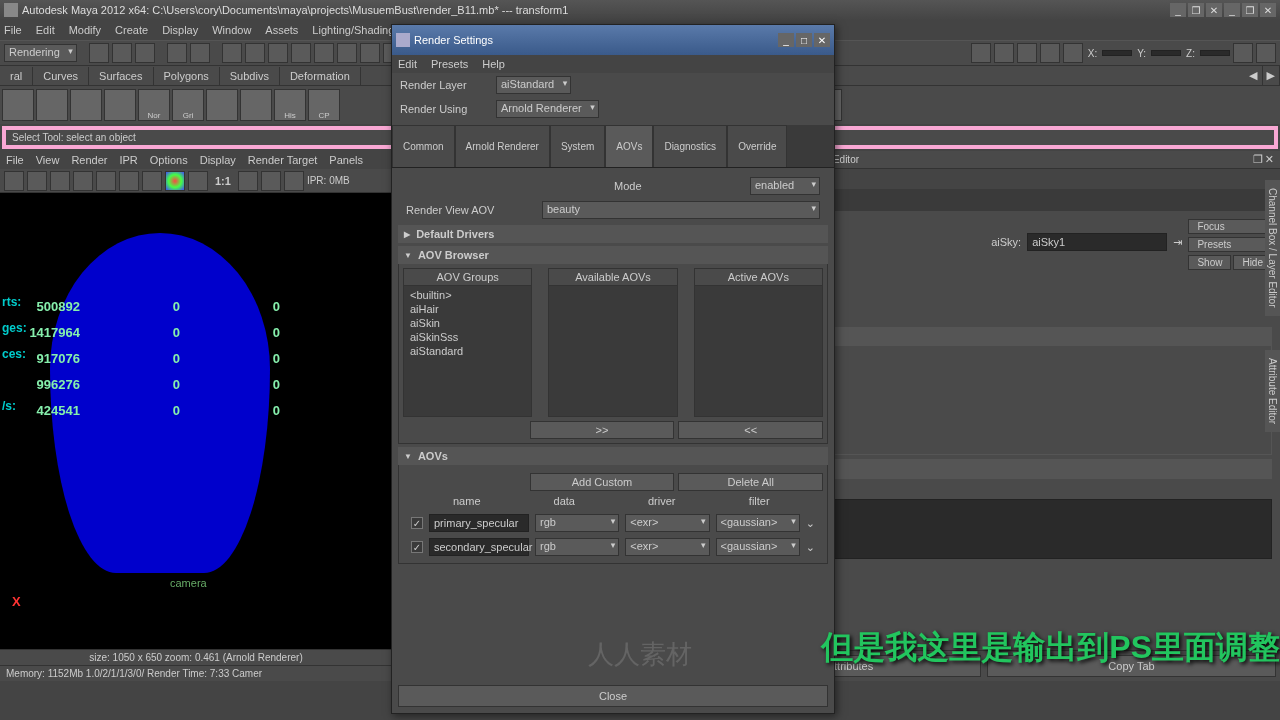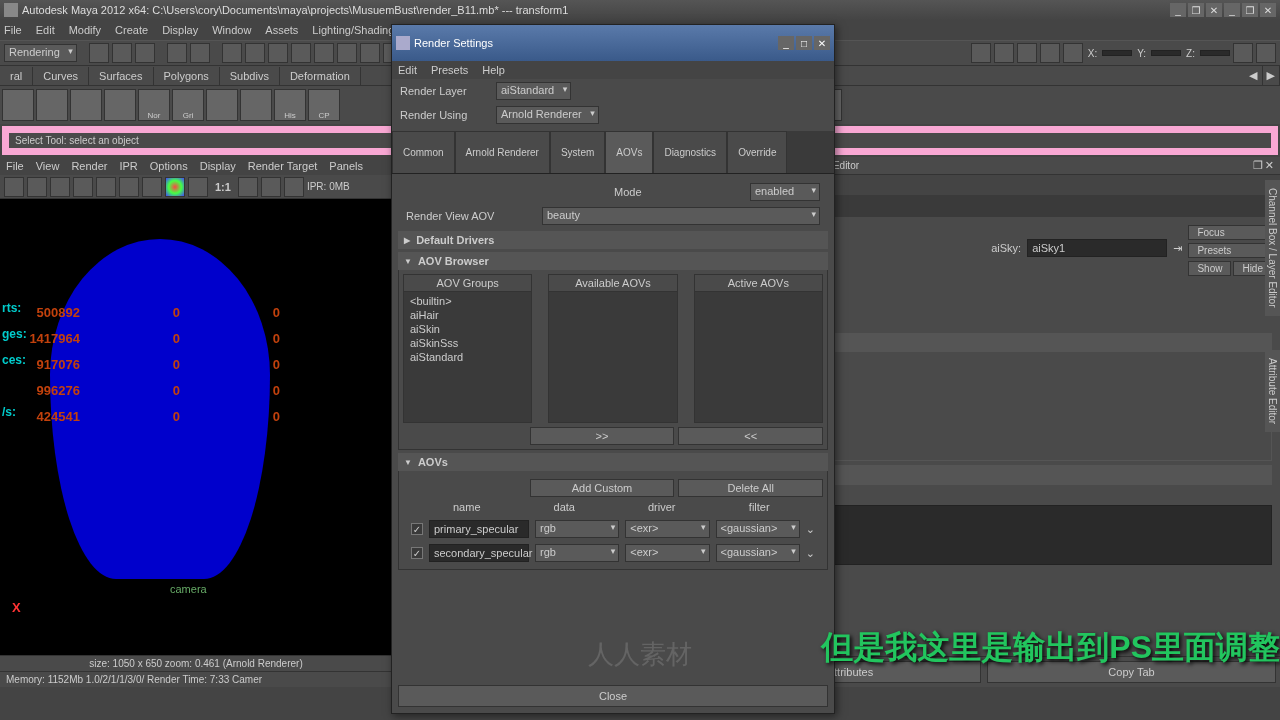--- a/index.html
+++ b/index.html
@@ -12,30 +12,30 @@
 .menubar span { cursor: pointer; }
 .toolbar { background: #4a4a4a; height: 26px; display: flex; align-items: center; padding: 0 4px; gap: 3px; border-top: 1px solid #555; border-bottom: 1px solid #333; }
 .tbtn { width: 20px; height: 20px; background: #5a5a5a; border: 1px solid #333; cursor: pointer; }
 .dropdown { background: #5a5a5a; border: 1px solid #333; height: 18px; padding: 1px 16px 1px 4px; position: relative; cursor: pointer; min-width: 70px; }
 .dropdown::after { content: "▾"; position: absolute; right: 3px; top: 1px; font-size: 9px; }
 .shelf-tabs { background: #4a4a4a; height: 20px; display: flex; align-items: center; border-bottom: 1px solid #333; }
 .shelf-tabs span { padding: 3px 10px; cursor: pointer; border-right: 1px solid #333; }
 .shelf-tabs span.active { background: #5a5a5a; }
 .shelf { background: #4a4a4a; height: 38px; display: flex; align-items: center; padding: 2px; gap: 2px; }
 .shelf-icon { width: 32px; height: 32px; background: #666; border: 1px solid #333; cursor: pointer; display: flex; flex-direction: column; align-items: center; justify-content: flex-end; font-size: 8px; overflow: hidden; }
-.hint { background: #4a4a4a; border: 7px solid #f9a8d4; padding: 2px 6px; margin: 2px; font-size: 10px; }
+.hint { background: #4a4a4a; border: 4px solid #f9a8d4; padding: 2px 6px; margin: 2px; font-size: 10px; }
 .main-layout { display: flex; height: 530px; }
 .left-panel { width: 392px; background: #4a4a4a; display: flex; flex-direction: column; }
 .rv-menu { background: #444; height: 18px; display: flex; align-items: center; gap: 12px; padding: 0 6px; }
 .rv-tools { background: #4a4a4a; height: 24px; display: flex; align-items: center; gap: 3px; padding: 0 4px; border-bottom: 1px solid #333; }
 .viewport { flex: 1; background: #000; position: relative; overflow: hidden; }
 .silhouette { position: absolute; left: 50px; top: 40px; width: 220px; height: 340px; background: #0000cc; border-radius: 50% 50% 30% 30% / 40% 40% 60% 60%; }
 .stats { position: absolute; left: 0; top: 100px; }
 .stats-row { display: flex; gap: 20px; height: 26px; align-items: center; }
-.stats-row span { width: 80px; text-align: right; color: #c2410c; font-weight: bold; font-size: 13px; }
+.stats-row span { width: 80px; text-align: right; color: #86efac; font-weight: bold; font-size: 13px; }
 .stats-label { position: absolute; color: #0cc; font-weight: bold; font-size: 12px; }
 .vp-label { position: absolute; color: #6a6; font-size: 11px; }
 .axis { position: absolute; left: 12px; bottom: 40px; color: #f33; font-weight: bold; font-size: 13px; }
 .vp-status { background: #4a4a4a; padding: 2px 6px; font-size: 10px; border-top: 1px solid #333; }
 .right-panel { flex: 1; background: #4a4a4a; display: flex; flex-direction: column; border-left: 1px solid #333; }
 .ae-header { background: #4a4a4a; height: 18px; display: flex; align-items: center; padding: 0 6px; border-bottom: 1px solid #333; }
 .ae-header .title { flex: 1; text-align: center; font-size: 10px; }
 .ae-menu { background: #444; height: 20px; display: flex; align-items: center; gap: 14px; padding: 0 8px; }
 .ae-tabs { background: #3a3a3a; height: 22px; display: flex; align-items: flex-end; padding: 0 6px; gap: 2px; }
 .ae-tab { padding: 3px 12px; background: #4a4a4a; border: 1px solid #333; border-bottom: none; cursor: pointer; }
@@ -51,21 +51,21 @@
 .ae-sec-body { padding: 6px 10px; }
 .chk-row { display: flex; align-items: center; gap: 6px; padding: 2px 0 2px 120px; }
 .chk { width: 12px; height: 12px; border: 1px solid #777; background: #3a3a3a; display: flex; align-items: center; justify-content: center; cursor: pointer; }
 .chk.on::after { content: "✓"; font-size: 10px; color: #ccc; }
 .ae-footer { background: #4a4a4a; padding: 4px; display: flex; gap: 6px; border-top: 1px solid #333; }
 .ae-footer .btn { flex: 1; text-align: center; padding: 4px; }
 .side-tabs { position: absolute; right: 0; top: 180px; writing-mode: vertical-rl; background: #555; padding: 8px 2px; font-size: 10px; cursor: pointer; }
 .side-tabs2 { position: absolute; right: 0; top: 350px; writing-mode: vertical-rl; background: #555; padding: 8px 2px; font-size: 10px; cursor: pointer; }
 
 .rs-window { position: absolute; left: 391px; top: 24px; width: 444px; height: 690px; background: #4a4a4a; border: 1px solid #222; box-shadow: 2px 2px 8px rgba(0,0,0,0.5); display: flex; flex-direction: column; }
-.rs-title { background: linear-gradient(#5a7aaa,#3a5a8a); height: 36px; display: flex; align-items: center; padding: 0 4px; color: #fff; }
+.rs-title { background: linear-gradient(#5a7aaa,#3a5a8a); height: 30px; display: flex; align-items: center; padding: 0 4px; color: #fff; }
 .rs-title .icon { width: 14px; height: 14px; background: #aac; margin-right: 4px; }
 .rs-menu { background: #444; height: 18px; display: flex; align-items: center; gap: 14px; padding: 0 6px; }
 .rs-row { display: flex; align-items: center; gap: 6px; padding: 3px 8px; }
 .rs-row label { width: 90px; text-align: left; }
 .rs-tabs { background: #3a3a3a; display: flex; border-bottom: 1px solid #222; margin-top: 4px; }
 .rs-tab { padding: 15px 10px; background: #4a4a4a; border: 1px solid #333; border-bottom: none; cursor: pointer; font-size: 10px; }
 .rs-tab.active { background: #5a5a5a; }
 .rs-body { flex: 1; background: #4a4a4a; padding: 6px; overflow-y: auto; }
 .collapsible { margin: 3px 0; }
 .coll-head { background: #555; padding: 3px 6px; display: flex; align-items: center; gap: 6px; cursor: pointer; font-weight: bold; }

